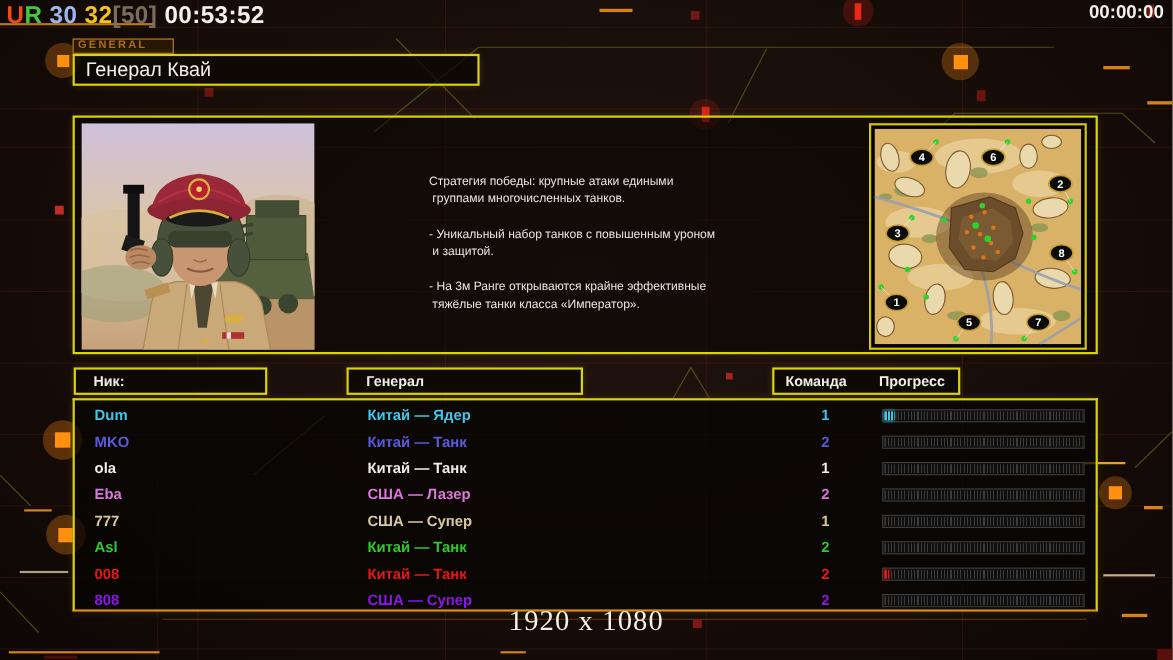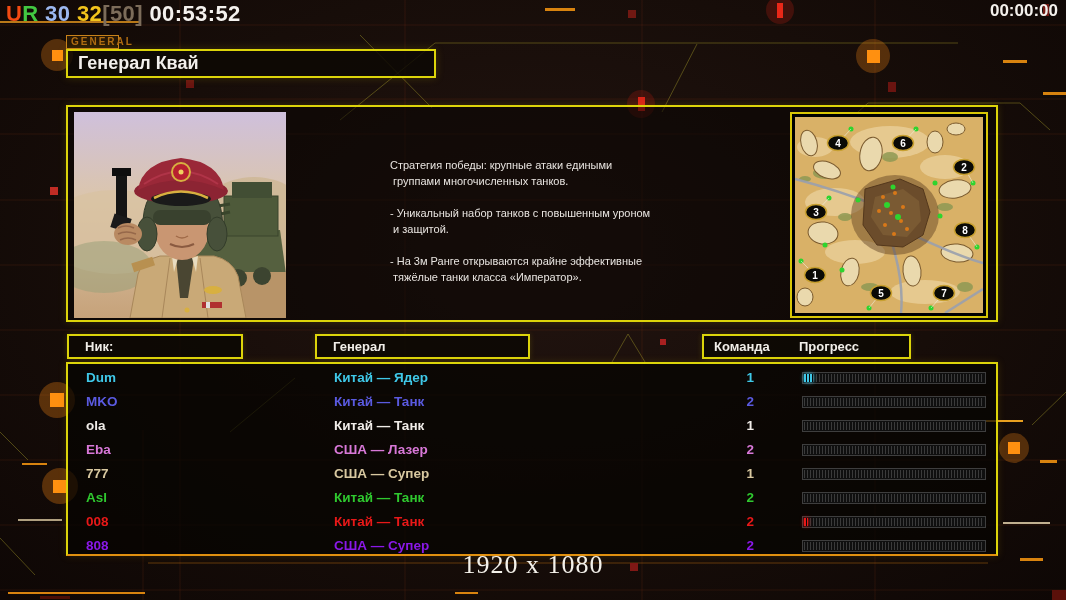--- a/index.html
+++ b/index.html
@@ -13,30 +13,30 @@
   #stage{position:absolute;inset:0;}
   #decor{position:absolute;inset:0;z-index:1;}
   .layer{position:absolute;z-index:2;}
 
   
   .session-stats{left:6px;top:1px;font-size:22px;font-weight:bold;letter-spacing:.4px;white-space:pre;}
   .match-timer{right:8px;top:1px;font-size:17px;font-weight:bold;color:#f3f0ec;}
 
   
   .general-tab{
-    left:66px;top:35px;width:53px;height:14px;
+    left:66px;top:35px;width:92px;height:14px;
     border:1px solid #c8821a;background:#271806;
     color:#b06c12;font-size:10px;font-weight:bold;letter-spacing:2px;
     line-height:12px;padding-left:4px;
   }
   .title-box{
     left:66px;top:49px;width:370px;height:29px;
     border:2px solid #dcd40a;background:rgba(12,8,4,.82);
     box-shadow:0 0 8px rgba(190,170,0,.22);
-    color:#f2efec;font-size:18px;font-weight:bold;line-height:25px;padding-left:10px;
+    color:#f2efec;font-size:18px;font-weight:normal;line-height:25px;padding-left:10px;
   }
 
   
   .main-panel{
     left:66px;top:105px;width:932px;height:217px;
     border:2px solid #dcd40a;background:rgba(9,6,3,.55);
     box-shadow:0 0 8px rgba(190,170,0,.18);
   }
   .portrait-frame{position:absolute;left:6px;top:5px;width:212px;height:206px;background:#000;}
   .portrait-frame svg{display:block;}
@@ -50,21 +50,21 @@
   }
 
   
   .hdr-box{
     border:2px solid #dcd40a;background:rgba(12,8,4,.85);
     box-shadow:0 0 6px rgba(190,170,0,.2);
     color:#f0ede8;font-size:13px;font-weight:bold;line-height:21px;
   }
   .hdr-nick{left:67px;top:334px;width:176px;height:25px;padding-left:16px;}
   .hdr-general{left:315px;top:334px;width:215px;height:25px;padding-left:16px;}
-  .hdr-team{left:702px;top:334px;width:209px;height:25px;padding-left:10px;}
+  .hdr-team{left:702px;top:334px;width:171px;height:25px;padding-left:10px;}
   .hdr-team .h2{position:absolute;left:95px;top:0;line-height:21px;}
 
   
   .table-box{
     left:66px;top:362px;width:932px;height:194px;
     border:2px solid #dcd40a;border-bottom-color:#e09010;
     background:rgba(6,4,2,.72);
     box-shadow:0 0 8px rgba(190,150,0,.18);
   }
   #player-list{position:absolute;left:0;top:2px;right:0;}

